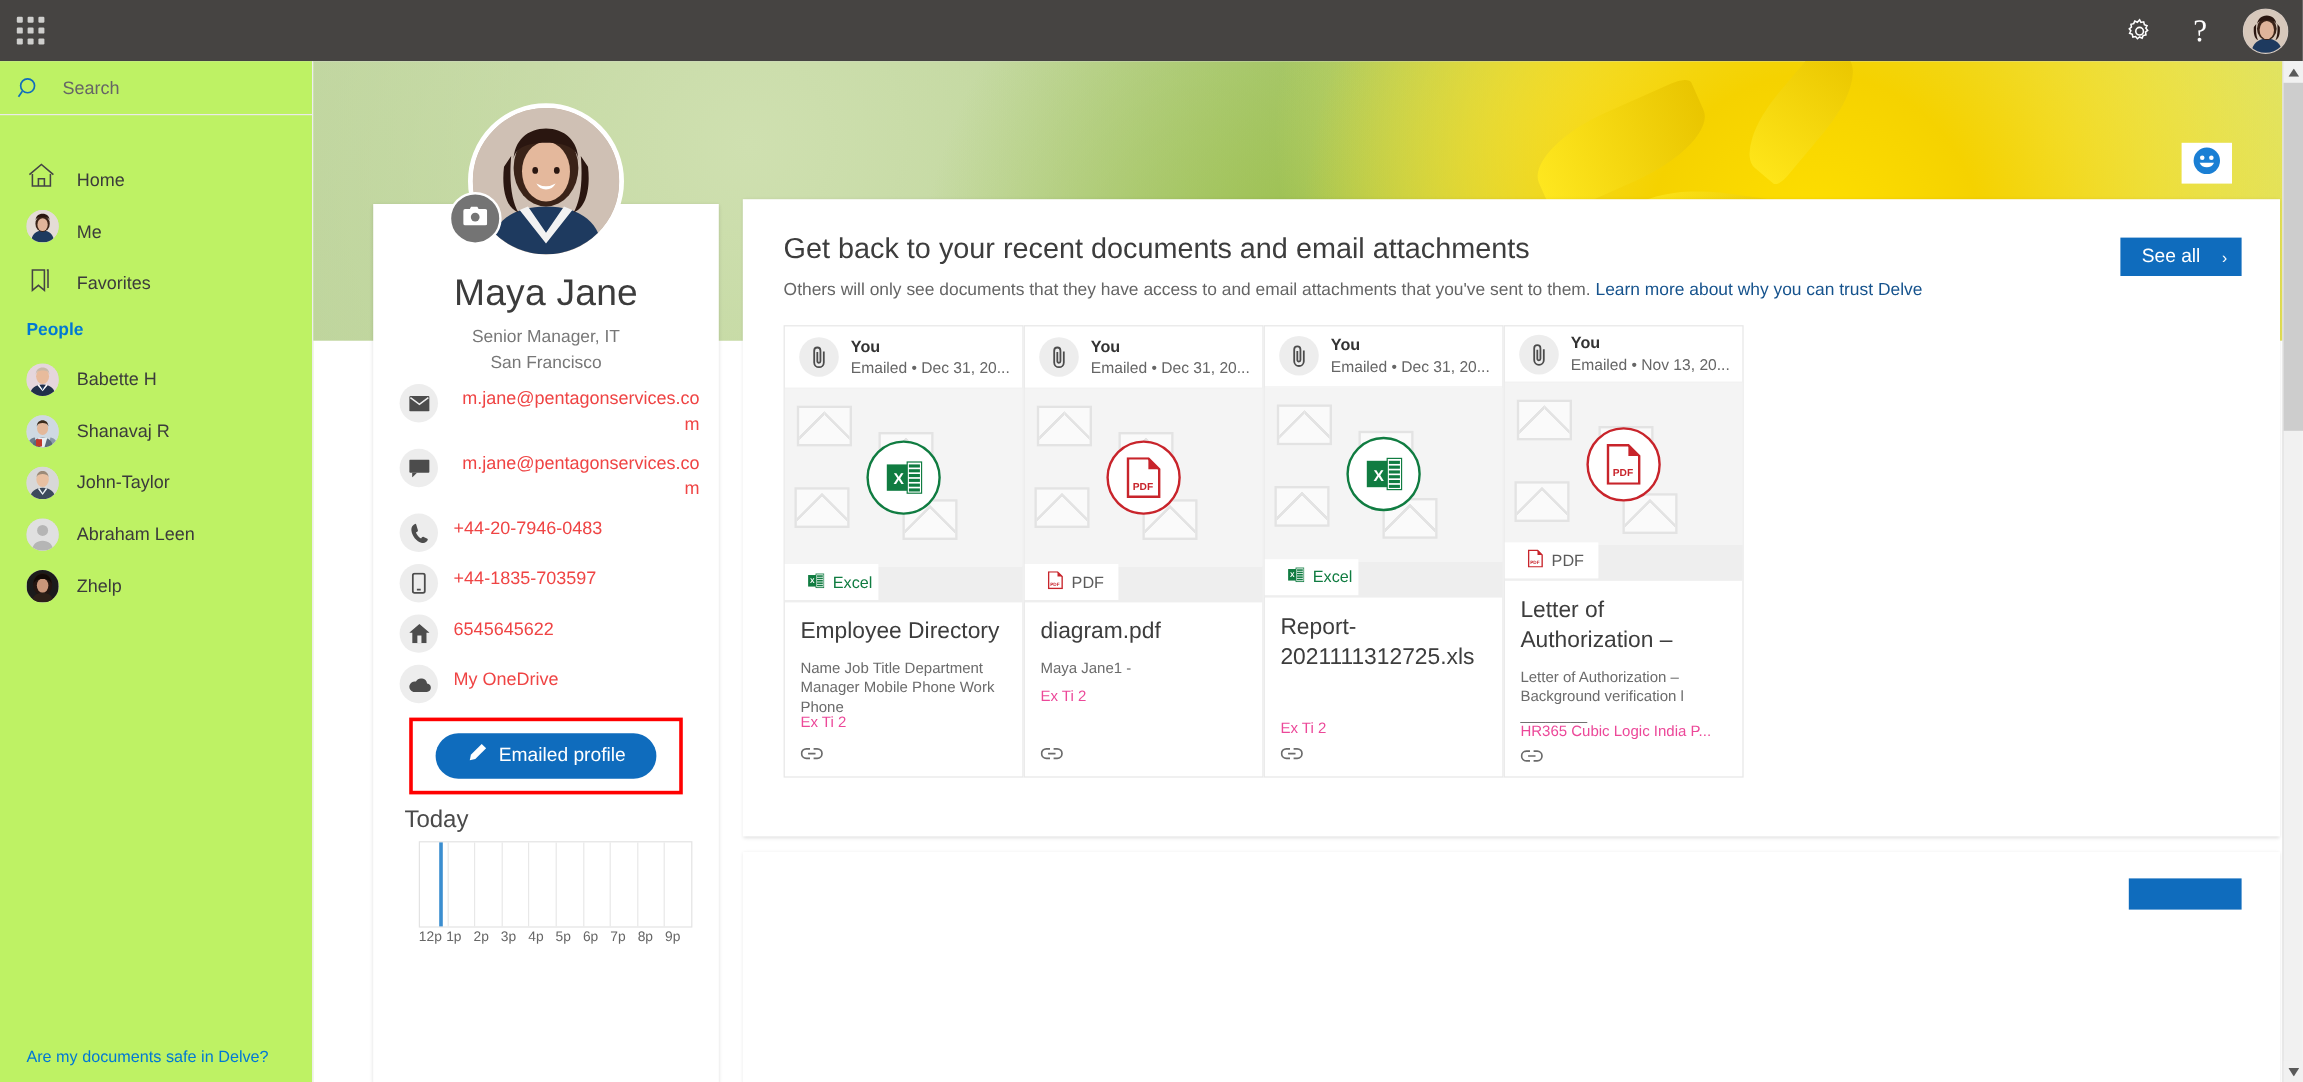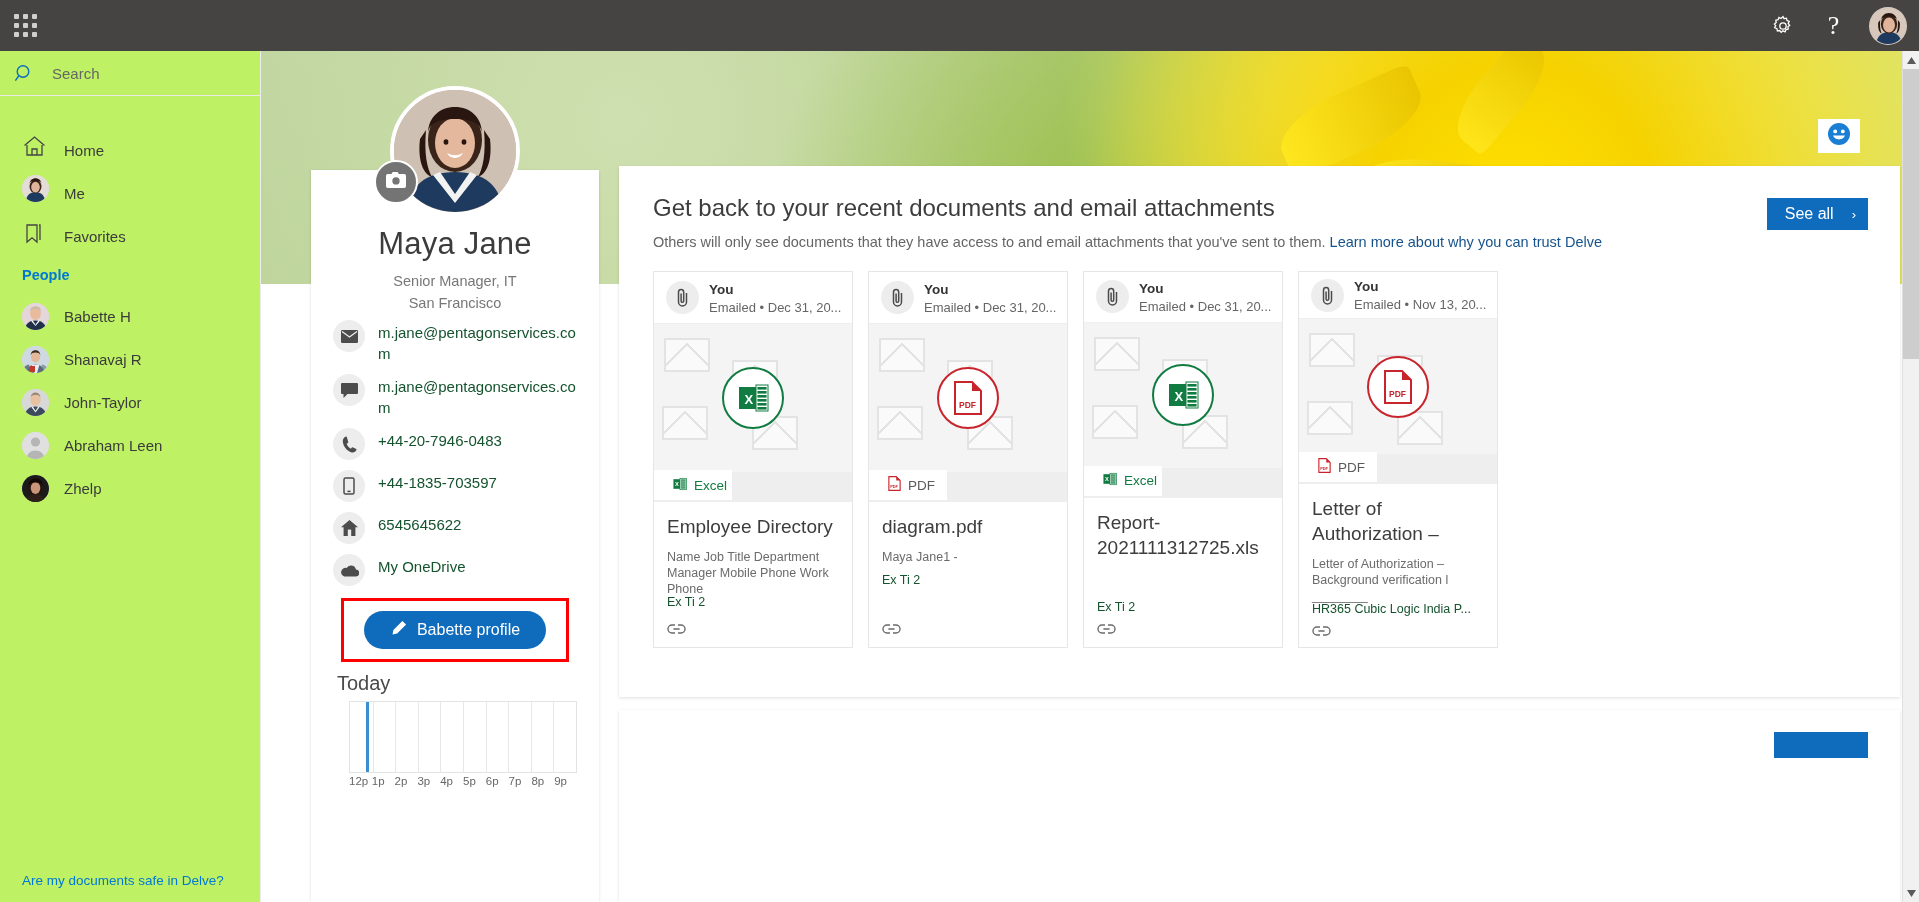--- a/index.html
+++ b/index.html
@@ -128,21 +128,21 @@
   .profile-name {
     text-align:center; font-size:31px; color:#3c3c3c; font-weight:400; padding-top:56px; letter-spacing:.2px;
   }
   .profile-sub { text-align:center; font-size:14.5px; color:#777; margin-top:9px; line-height:20px; }
   .contact-list { margin-top:6px; padding-left:22px; padding-right:16px; }
   .contact-row { display:flex; align-items:flex-start; margin-bottom:9px; }
   .contact-ico {
     width:32px; height:32px; border-radius:50%; background:#ededed; flex:0 0 32px;
     display:flex; align-items:center; justify-content:center; margin-right:13px; margin-top:1px;
   }
-  .contact-val { font-size:15px; color:#14532d; line-height:21px; cursor:pointer; word-break:break-word; padding-top:3px;}
+  .contact-val { font-size:15px; color:#ef4444; line-height:21px; cursor:pointer; word-break:break-word; padding-top:3px;text-align:right;}
 
   .update-highlight {
     margin: 12px 30px 0 30px; border:3px solid #ff0000; padding:10px 0; display:flex; justify-content:center;
   }
   .update-btn {
     background:#0f6cbd; color:#fff; border:none; border-radius:20px; height:38px;
     padding: 0 26px; font-size:16px; display:flex; align-items:center; cursor:pointer;
     font-family:"Liberation Sans", sans-serif;
   }
   .update-btn svg { margin-right:10px; }
@@ -161,21 +161,21 @@
   }
   .docs-title { font-size:24px; color:#3d3d3d; padding:28px 0 0 34px; font-weight:400; }
   .see-all {
     position:absolute; right:32px; top:32px; background:#0f6cbd; color:#fff; height:32px;
     display:flex; align-items:center; padding:0 12px 0 18px; cursor:pointer; font-size:16px;
   }
   .see-all .chev { margin-left:18px; font-size:13px; }
   .docs-sub { padding:10px 120px 0 34px; font-size:14.5px; color:#656565; line-height:21px; }
   .docs-sub a { color:#16538d; text-decoration:none; cursor:pointer; }
 
-  .cards { display:flex; padding: 18px 0 0 34px; gap:15px; }
+  .cards { display:flex; padding: 18px 0 0 34px; }
   .card {
     width:200px; height:377px; border:1px solid #e6e6e6; background:#fff; cursor:pointer;
     display:flex; flex-direction:column; position:relative;
   }
   .card-head { display:flex; align-items:center; height:52px; padding-left:12px; border-bottom:1px solid #efefef;}
   .clip-ico { width:33px; height:33px; border-radius:50%; background:#ededed; display:flex; align-items:center; justify-content:center; flex:0 0 33px;}
   .card-head-txt { margin-left:10px; overflow:hidden; }
   .card-who { font-size:13.5px; color:#333; font-weight:bold; line-height:16px;}
   .card-when { font-size:13px; color:#666; line-height:17px; white-space:nowrap; }
   .card-thumb {
@@ -196,21 +196,21 @@
   .card-type {
     height:30px; display:flex; align-items:center; padding-left:12px; background:#fff;
     position:relative; z-index:3; width:78px; margin-top:-2px;
   }
   .card-type span { font-size:13.5px; margin-left:7px; }
   .card-type.excel span { color:#107c41; }
   .card-type.pdf span { color:#5b5b5b; }
   .card-typebar { position:absolute; left:0; right:0; height:30px; background:#eeeeee; }
   .card-title { font-size:19px; color:#3d3d3d; line-height:25px; padding:14px 13px 0 13px; font-weight:400; }
   .card-desc { font-size:12.5px; color:#6b6b6b; line-height:16px; padding:10px 13px 0 13px; }
-  .card-link { font-size:12.5px; color:#14532d; padding:0 13px; margin-top:-2px; }
+  .card-link { font-size:12.5px; color:#ec4899; padding:0 13px; margin-top:-2px; }
   .card-foot { margin-top:auto; height:34px; display:flex; align-items:center; padding-left:13px; }
 
   .bottom-panel {
     position:absolute; left:619px; top:710px; width:1281px; height:192px; background:#fff;
     box-shadow:0 1px 3px rgba(0,0,0,.13);
   }
   .bottom-btn {
     position:absolute; right:32px; top:22px; width:94px; height:26px; background:#0f6cbd;
   }
 </style>
@@ -508,21 +508,21 @@
     </div>
   </div>
 
   <div class="update-highlight">
     <button class="update-btn">
       <span>
         <svg width="17" height="17" viewBox="0 0 17 17" fill="#ffffff">
           <path d="M12.4.9l3.7 3.7-9 9-4.6.9.9-4.6z"></path>
         </svg>
       </span>
-      <span>Babette profile</span>
+      <span>Emailed profile</span>
     </button>
   </div>
 
   <div class="today-label">Today</div>
   <div class="today-chart">
     <div class="vline" style="left:10%"></div>
       <div class="vline" style="left:20%"></div>
     <div class="vline" style="left:30%"></div>
       <div class="vline" style="left:40%"></div>
     <div class="vline" style="left:50%"></div>

